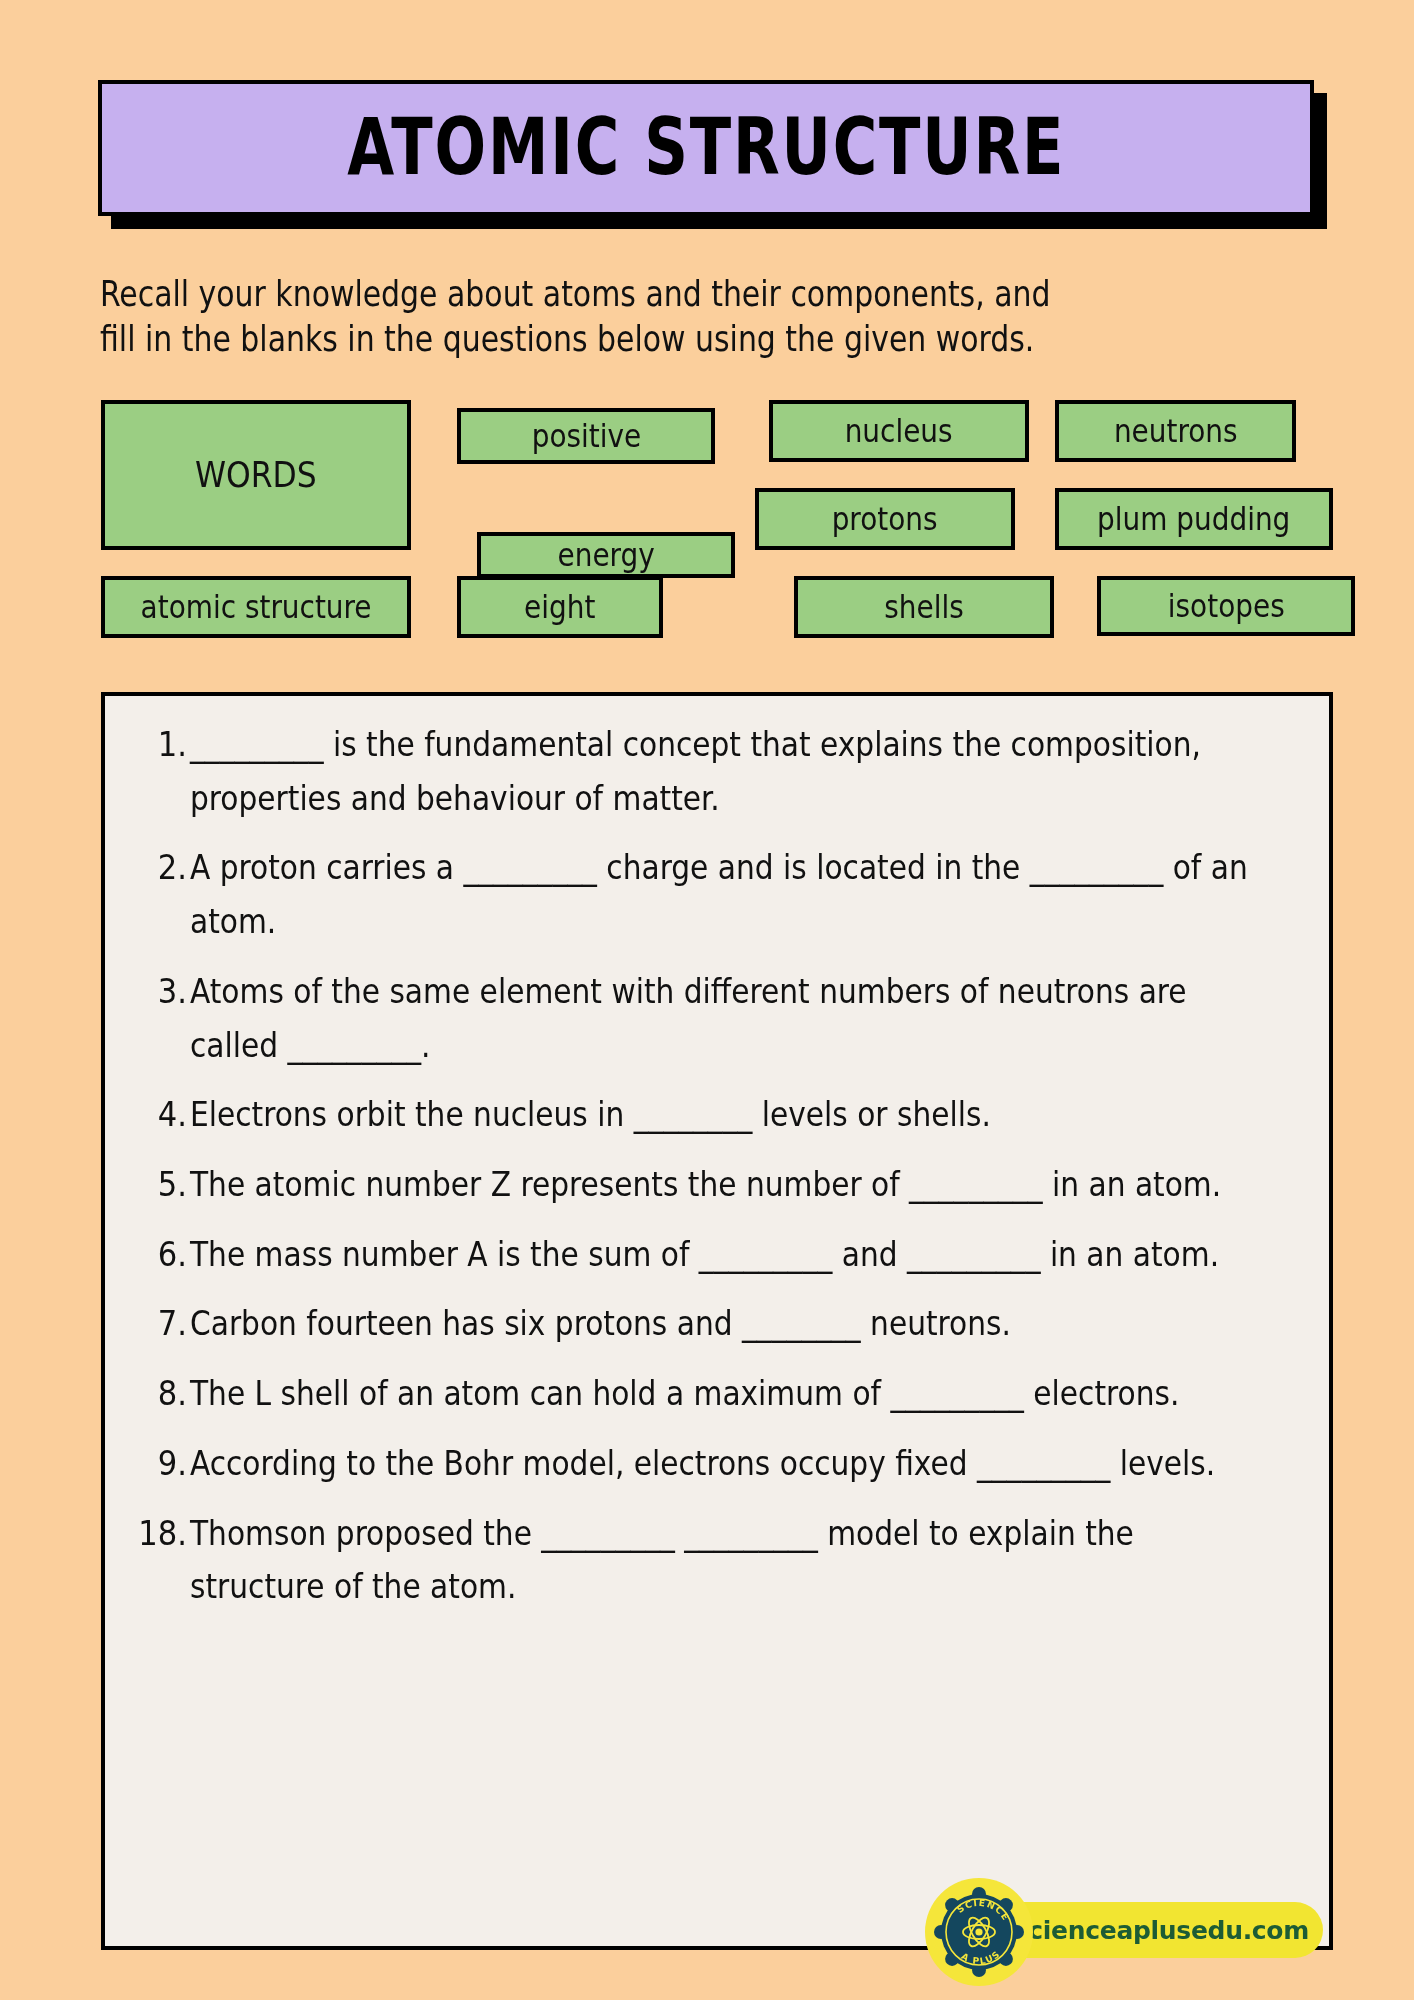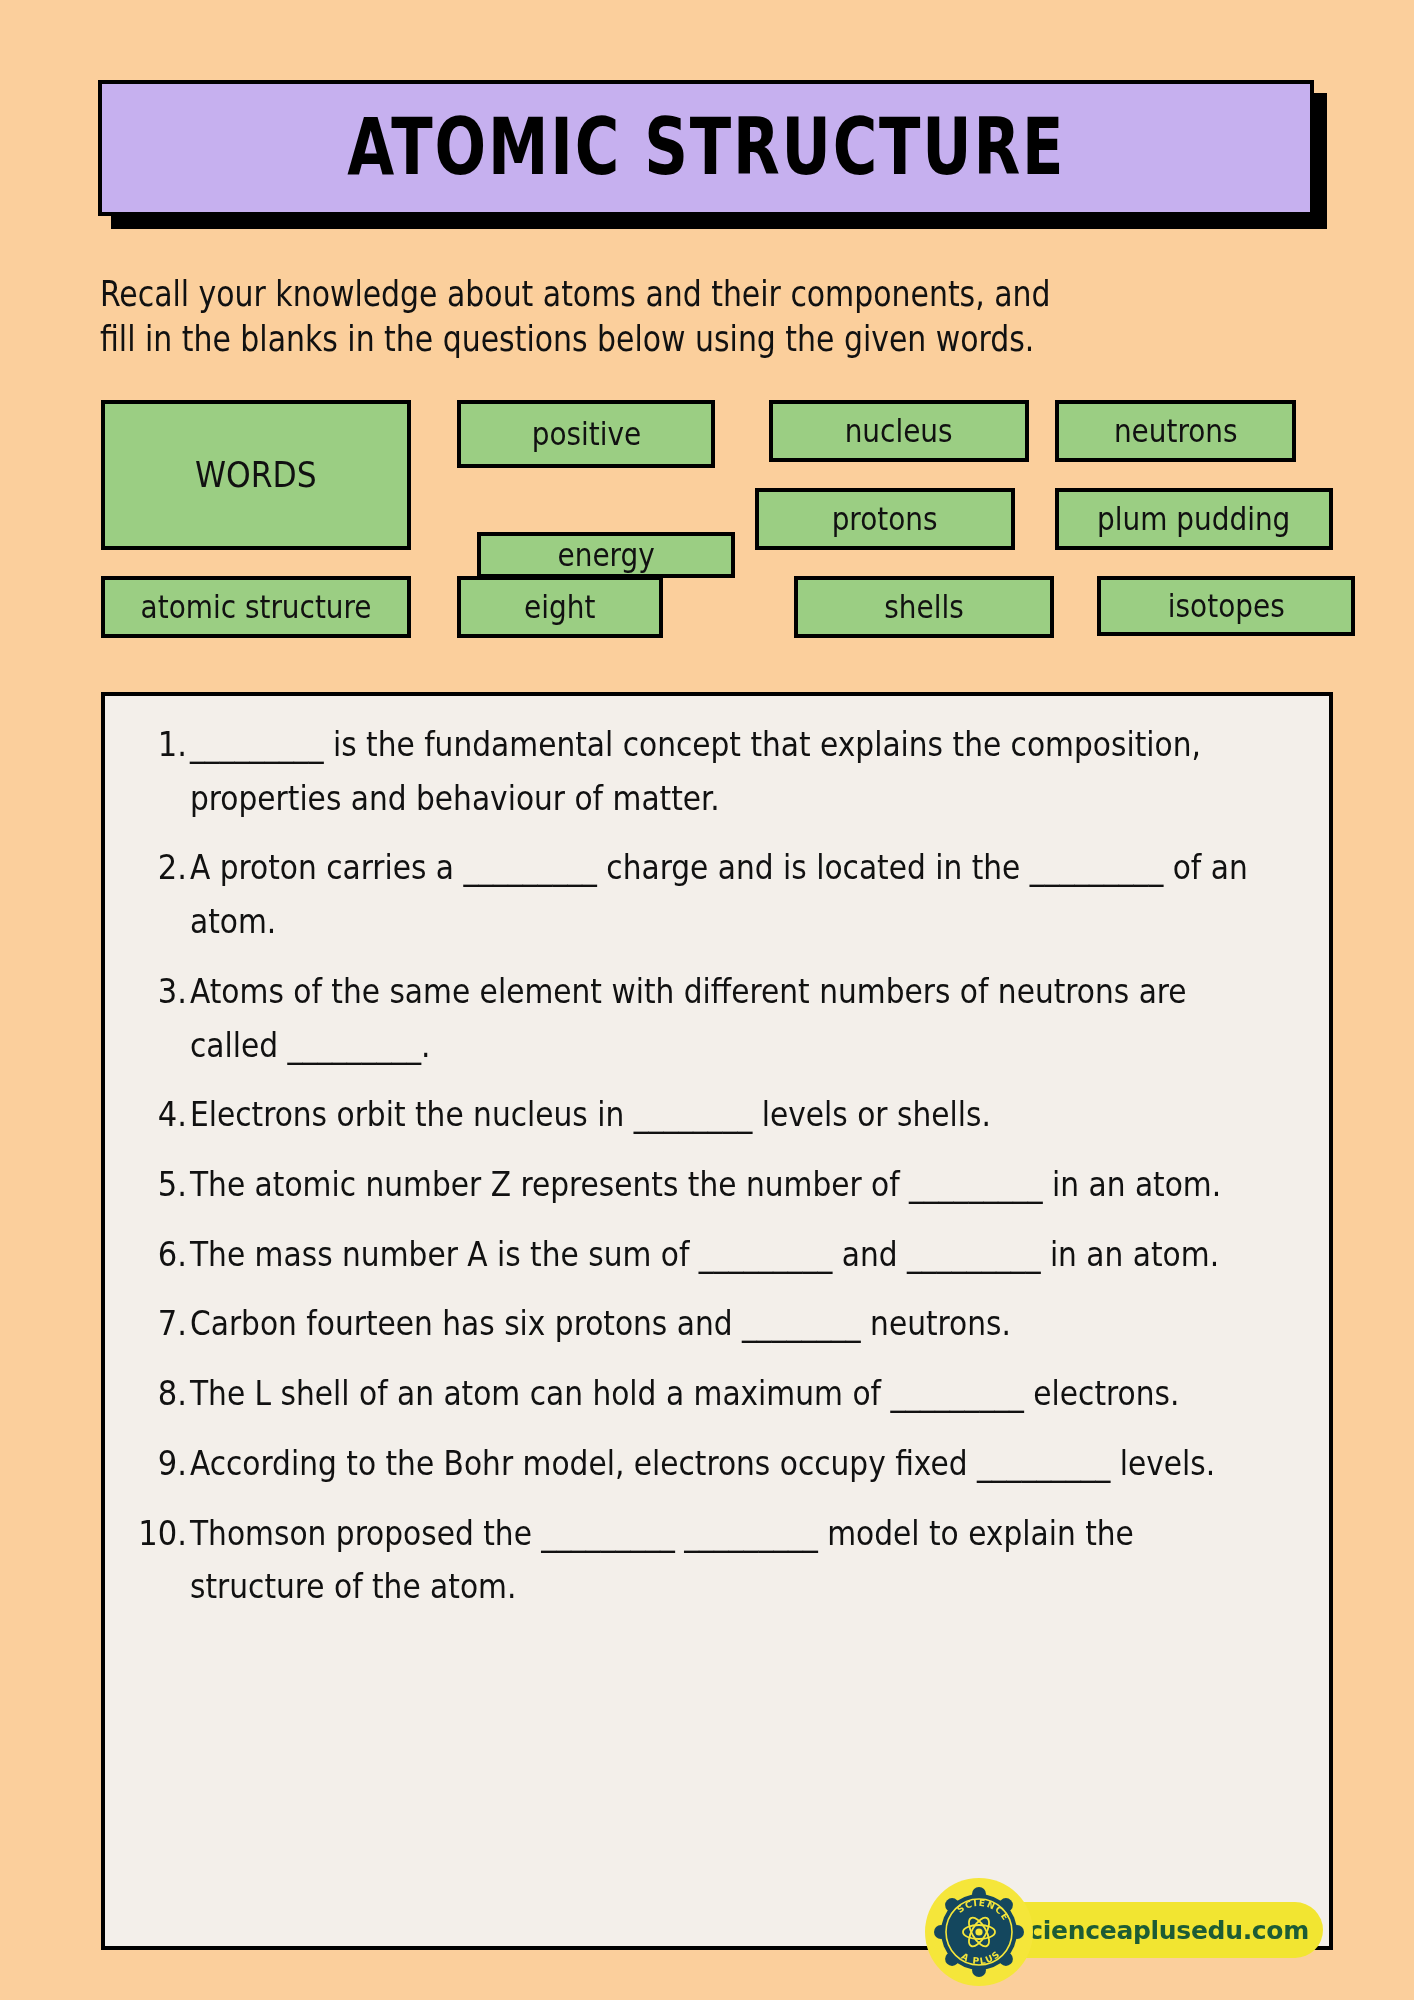--- a/index.html
+++ b/index.html
@@ -92,21 +92,21 @@
     font-size: 32px;
     line-height: 1;
     text-align: center;
   }
   .wbox span { transform: scaleX(0.97); display: block; }
 
   .wb-words {
     left: 0; top: 0; width: 310px; height: 150px;
     font-size: 36px;
   }
-  .wb-r1c1 { left: 356px; top: 0;   width: 258px; height: 68px; }
+  .wb-r1c1 { left: 356px; top: 8px;   width: 258px; height: 56px; }
   .wb-r1c2 { left: 654px; top: 0;   width: 260px; height: 62px; margin-left: 14px; }
   .wb-r1c3 { left: 954px; top: 0;   width: 241px; height: 62px; }
   .wb-r2c1 { left: 376px; top: 88px; width: 258px; height: 46px; margin-top: 44px; }
   .wb-r2c2 { left: 654px; top: 88px; width: 260px; height: 62px; }
   .wb-r2c3 { left: 954px; top: 88px; width: 278px; height: 62px; }
   .wb-r3c0 { left: 0;     top: 176px; width: 310px; height: 62px; }
   .wb-r3c1 { left: 356px; top: 176px; width: 206px; height: 62px; }
   .wb-r3c2 { left: 693px; top: 176px; width: 260px; height: 62px; }
   .wb-r3c3 { left: 996px; top: 176px; width: 258px; height: 60px; }
 
@@ -273,21 +273,21 @@
     </li>
     <li>
       <span class="num">8.</span>
       <span class="qtext">The L shell of an atom can hold a maximum of _________ electrons.</span>
     </li>
     <li>
       <span class="num">9.</span>
       <span class="qtext">According to the Bohr model, electrons occupy fixed _________ levels.</span>
     </li>
     <li>
-      <span class="num">10.</span>
+      <span class="num">18.</span>
       <span class="qtext">Thomson proposed the _________ _________ model to explain the structure of the atom.</span>
     </li>
   </ol>
 </div>
 
 <div class="footer-brand">
   <div class="url-pill">
     <span class="url-text">scienceaplusedu.com</span>
   </div>
   <div class="logo-circle"></div>

